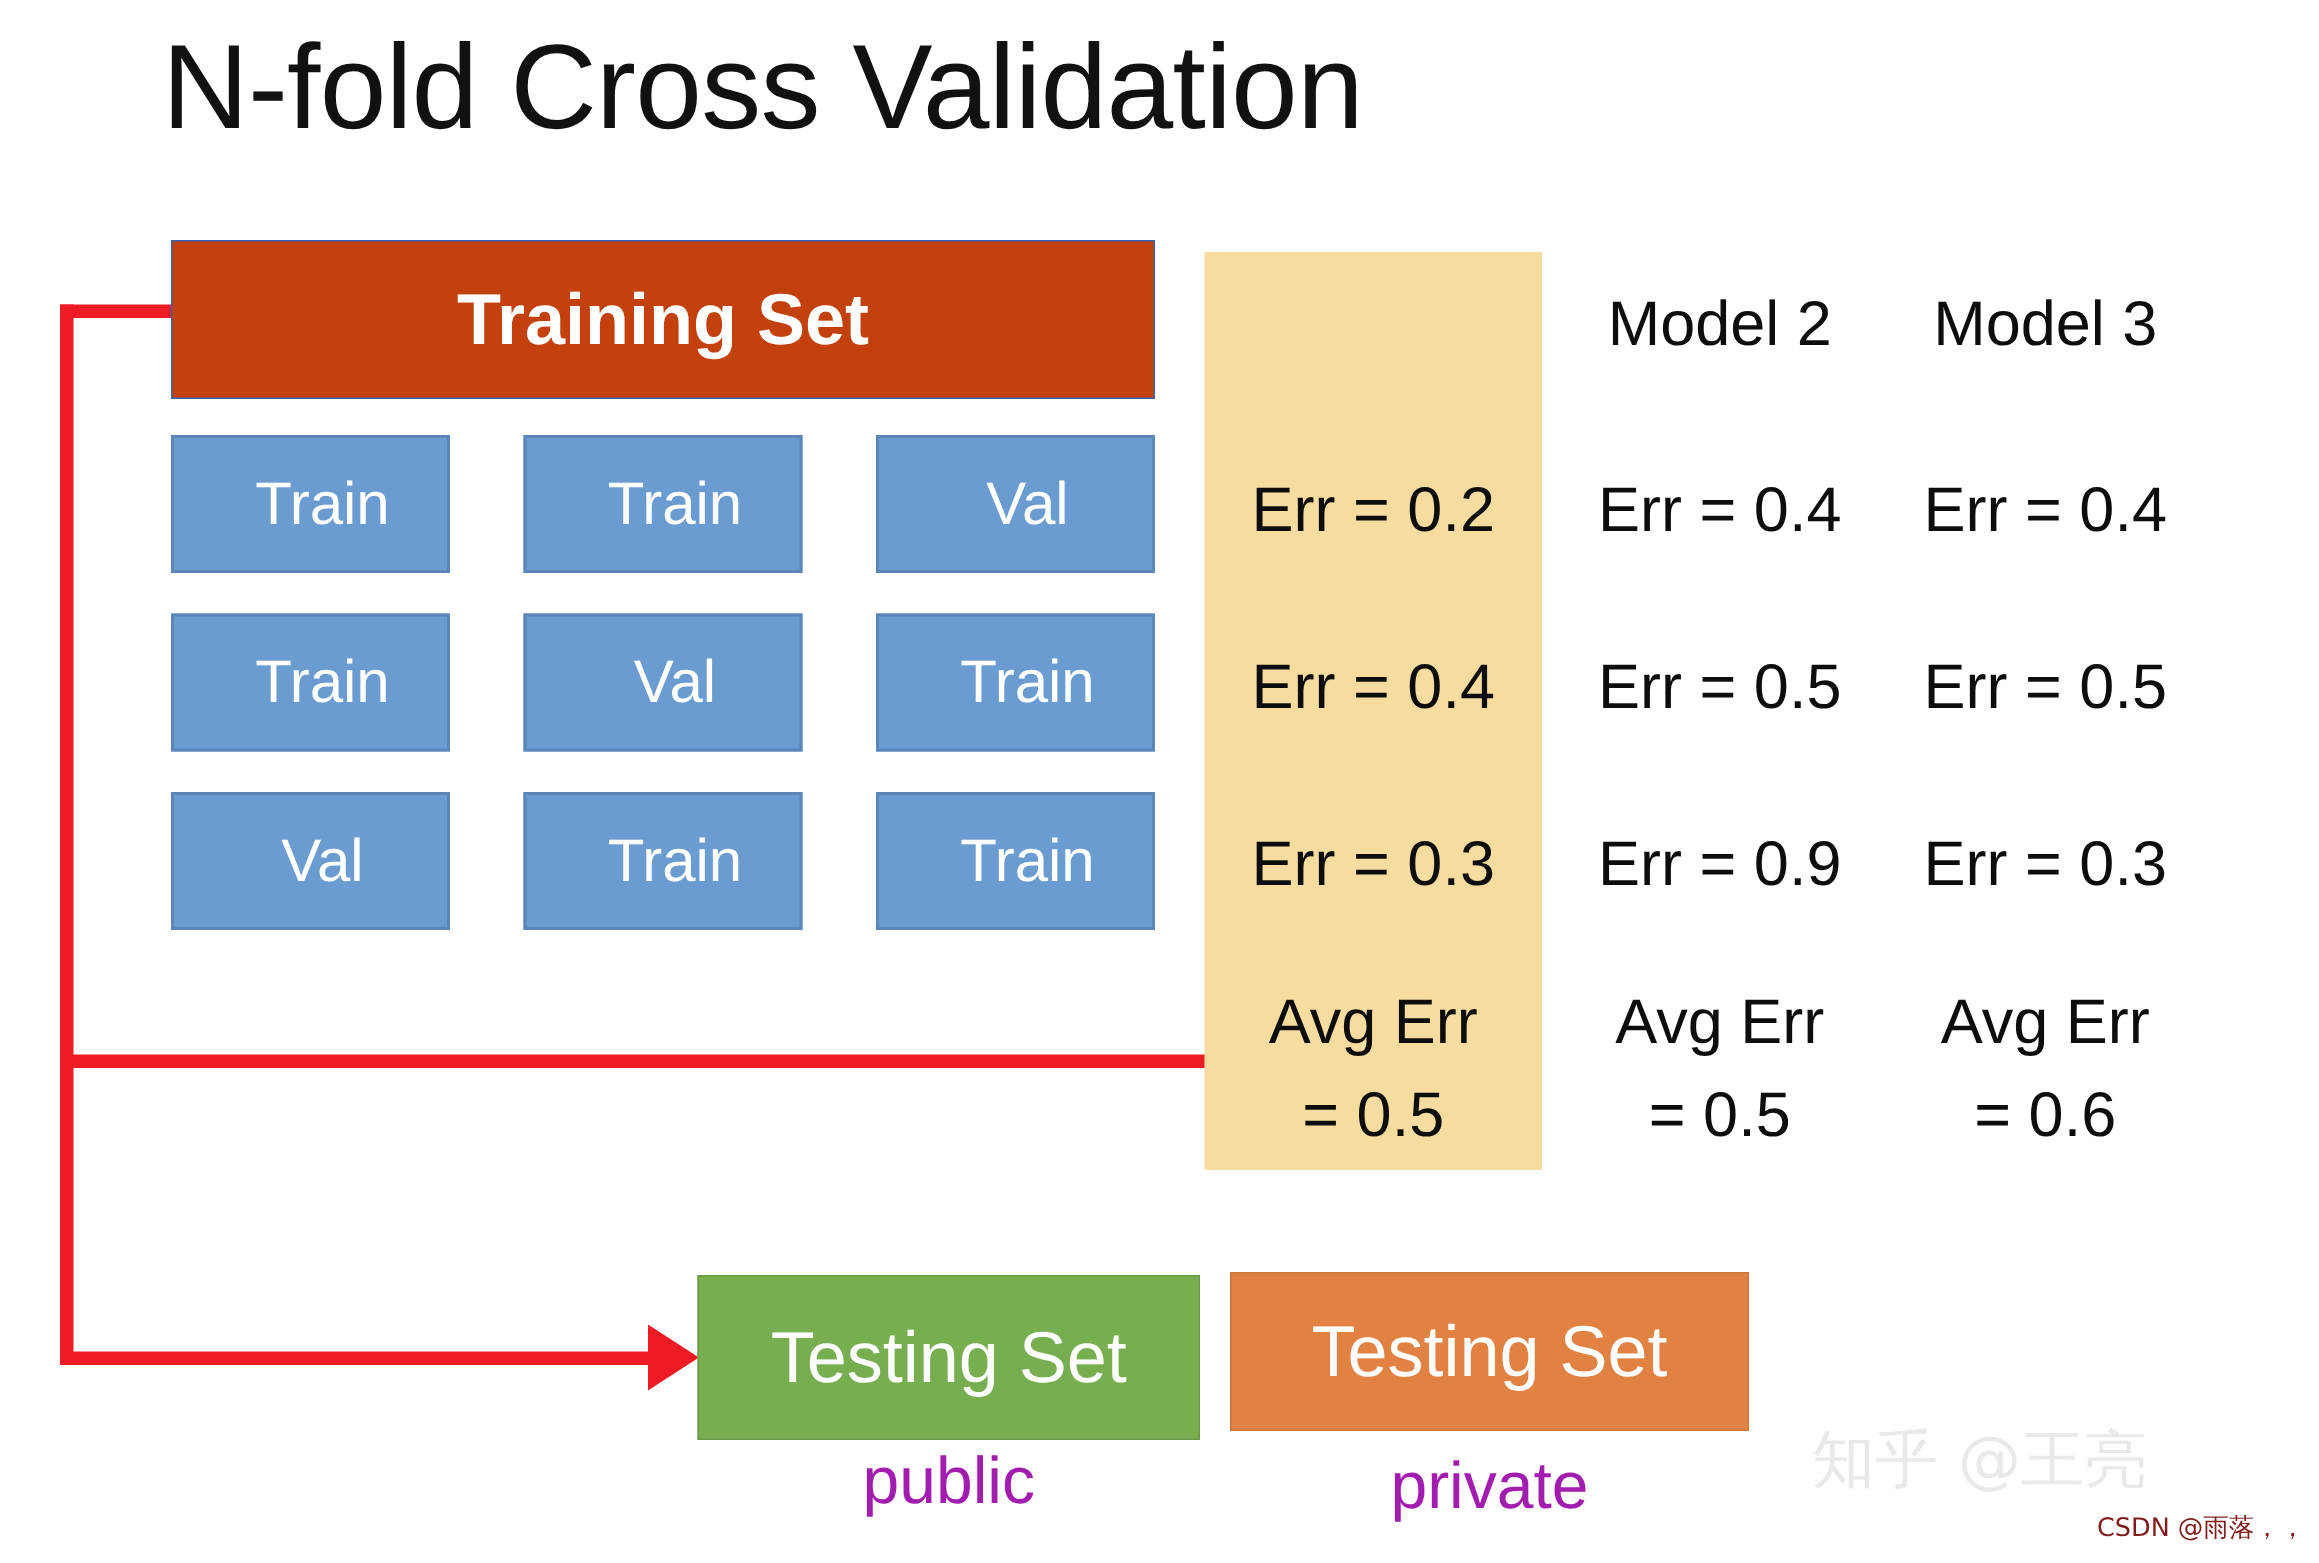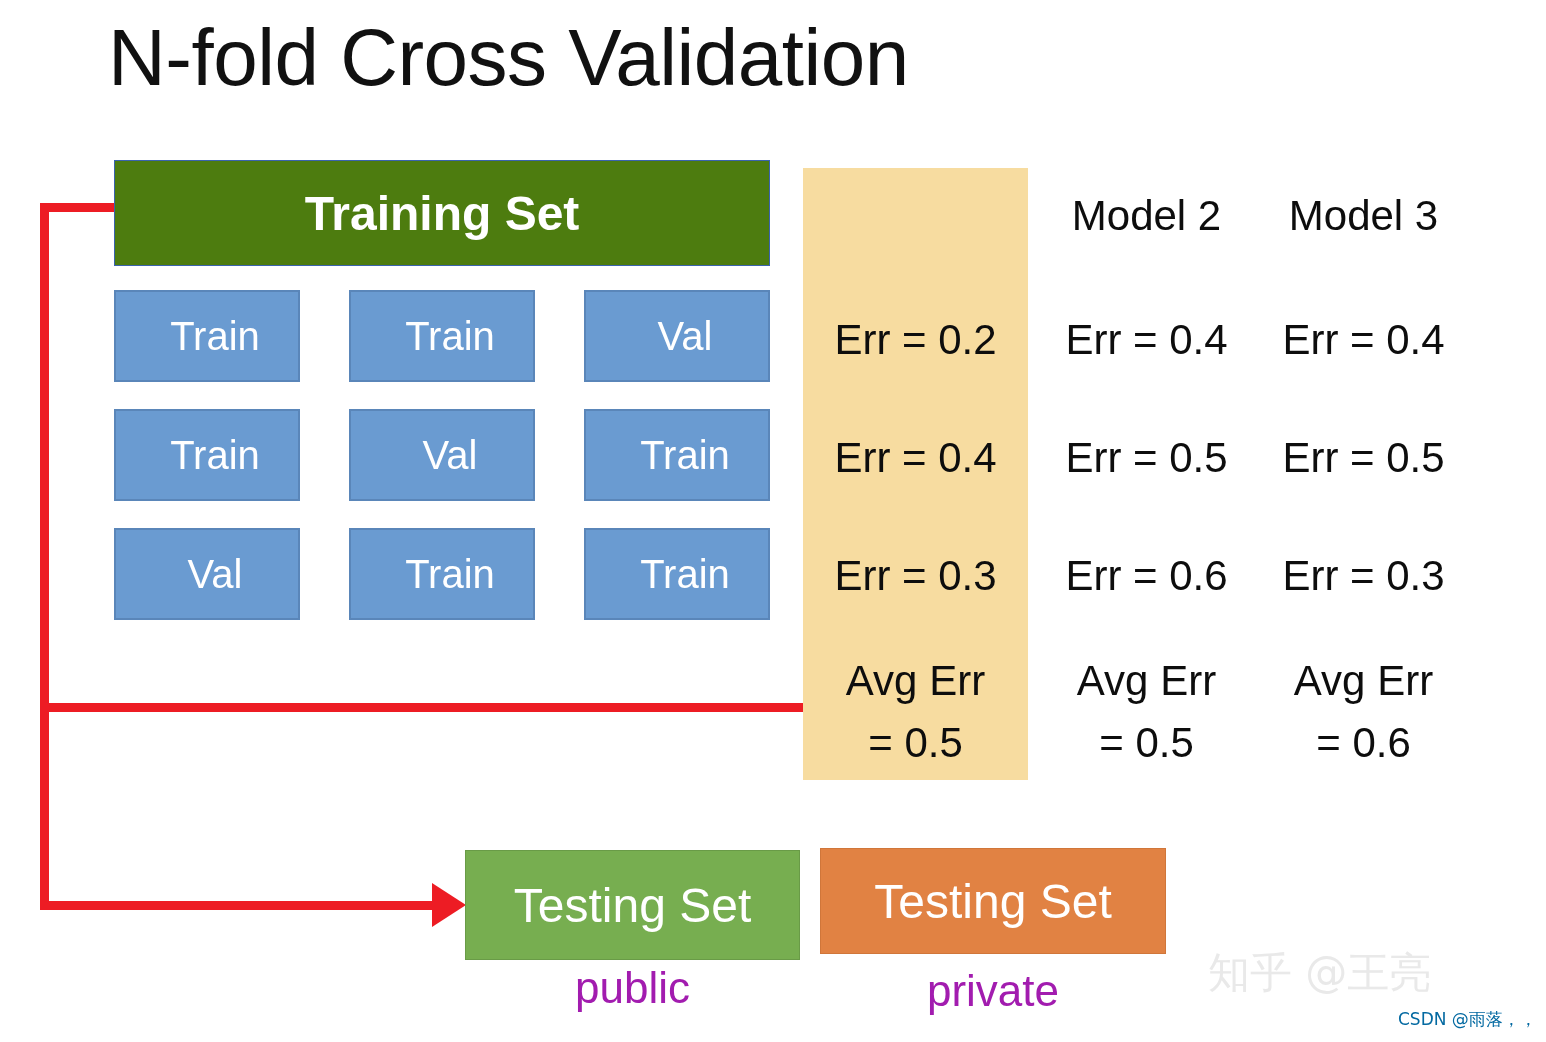--- a/index.html
+++ b/index.html
@@ -39,21 +39,21 @@
     align-items: center;
     justify-content: center;
     color: #ffffff;
     text-align: center;
   }
   #training-set {
     left: 114px;
     top: 160px;
     width: 656px;
     height: 106px;
-    background: #4d7c0f;
+    background: #c2410c;
     border: 1px solid #3a63ad;
     font-size: 48px;
     font-weight: bold;
   }
   .fold-cell {
     width: 186px;
     height: 92px;
     background: #6A9BD1;
     border: 2px solid #5a86b9;
     font-size: 40px;
@@ -171,21 +171,21 @@
     color: #e9e9e9;
     white-space: nowrap;
     font-family: "DejaVu Sans", sans-serif;
   }
   #csdn-watermark {
     position: absolute;
     left: 1398px;
     top: 1008px;
     font-size: 17px;
     line-height: 22px;
-    color: #0369a1;
+    color: #7f1d1d;
     white-space: nowrap;
     font-family: "DejaVu Sans", sans-serif;
   }
 </style>
 </head>
 <body>
 
 <div id="slide">
 
   <div id="title">N-fold Cross Validation</div>
@@ -219,21 +219,21 @@
     <div class="avg-line avg-block">
       <span class="avg-1">Avg Err</span>
       <span class="avg-2">= 0.5</span>
     </div>
   </div>
 
   <div class="model-col" style="left:1034px;">
     <div class="model-head">Model 2</div>
     <div class="err-line err-1">Err = 0.4</div>
     <div class="err-line err-2">Err = 0.5</div>
-    <div class="err-line err-3">Err = 0.6</div>
+    <div class="err-line err-3">Err = 0.9</div>
     <div class="avg-line avg-block">
       <span class="avg-1">Avg Err</span>
       <span class="avg-2">= 0.5</span>
     </div>
   </div>
 
   <div class="model-col" style="left:1251px;">
     <div class="model-head">Model 3</div>
     <div class="err-line err-1">Err = 0.4</div>
     <div class="err-line err-2">Err = 0.5</div>

